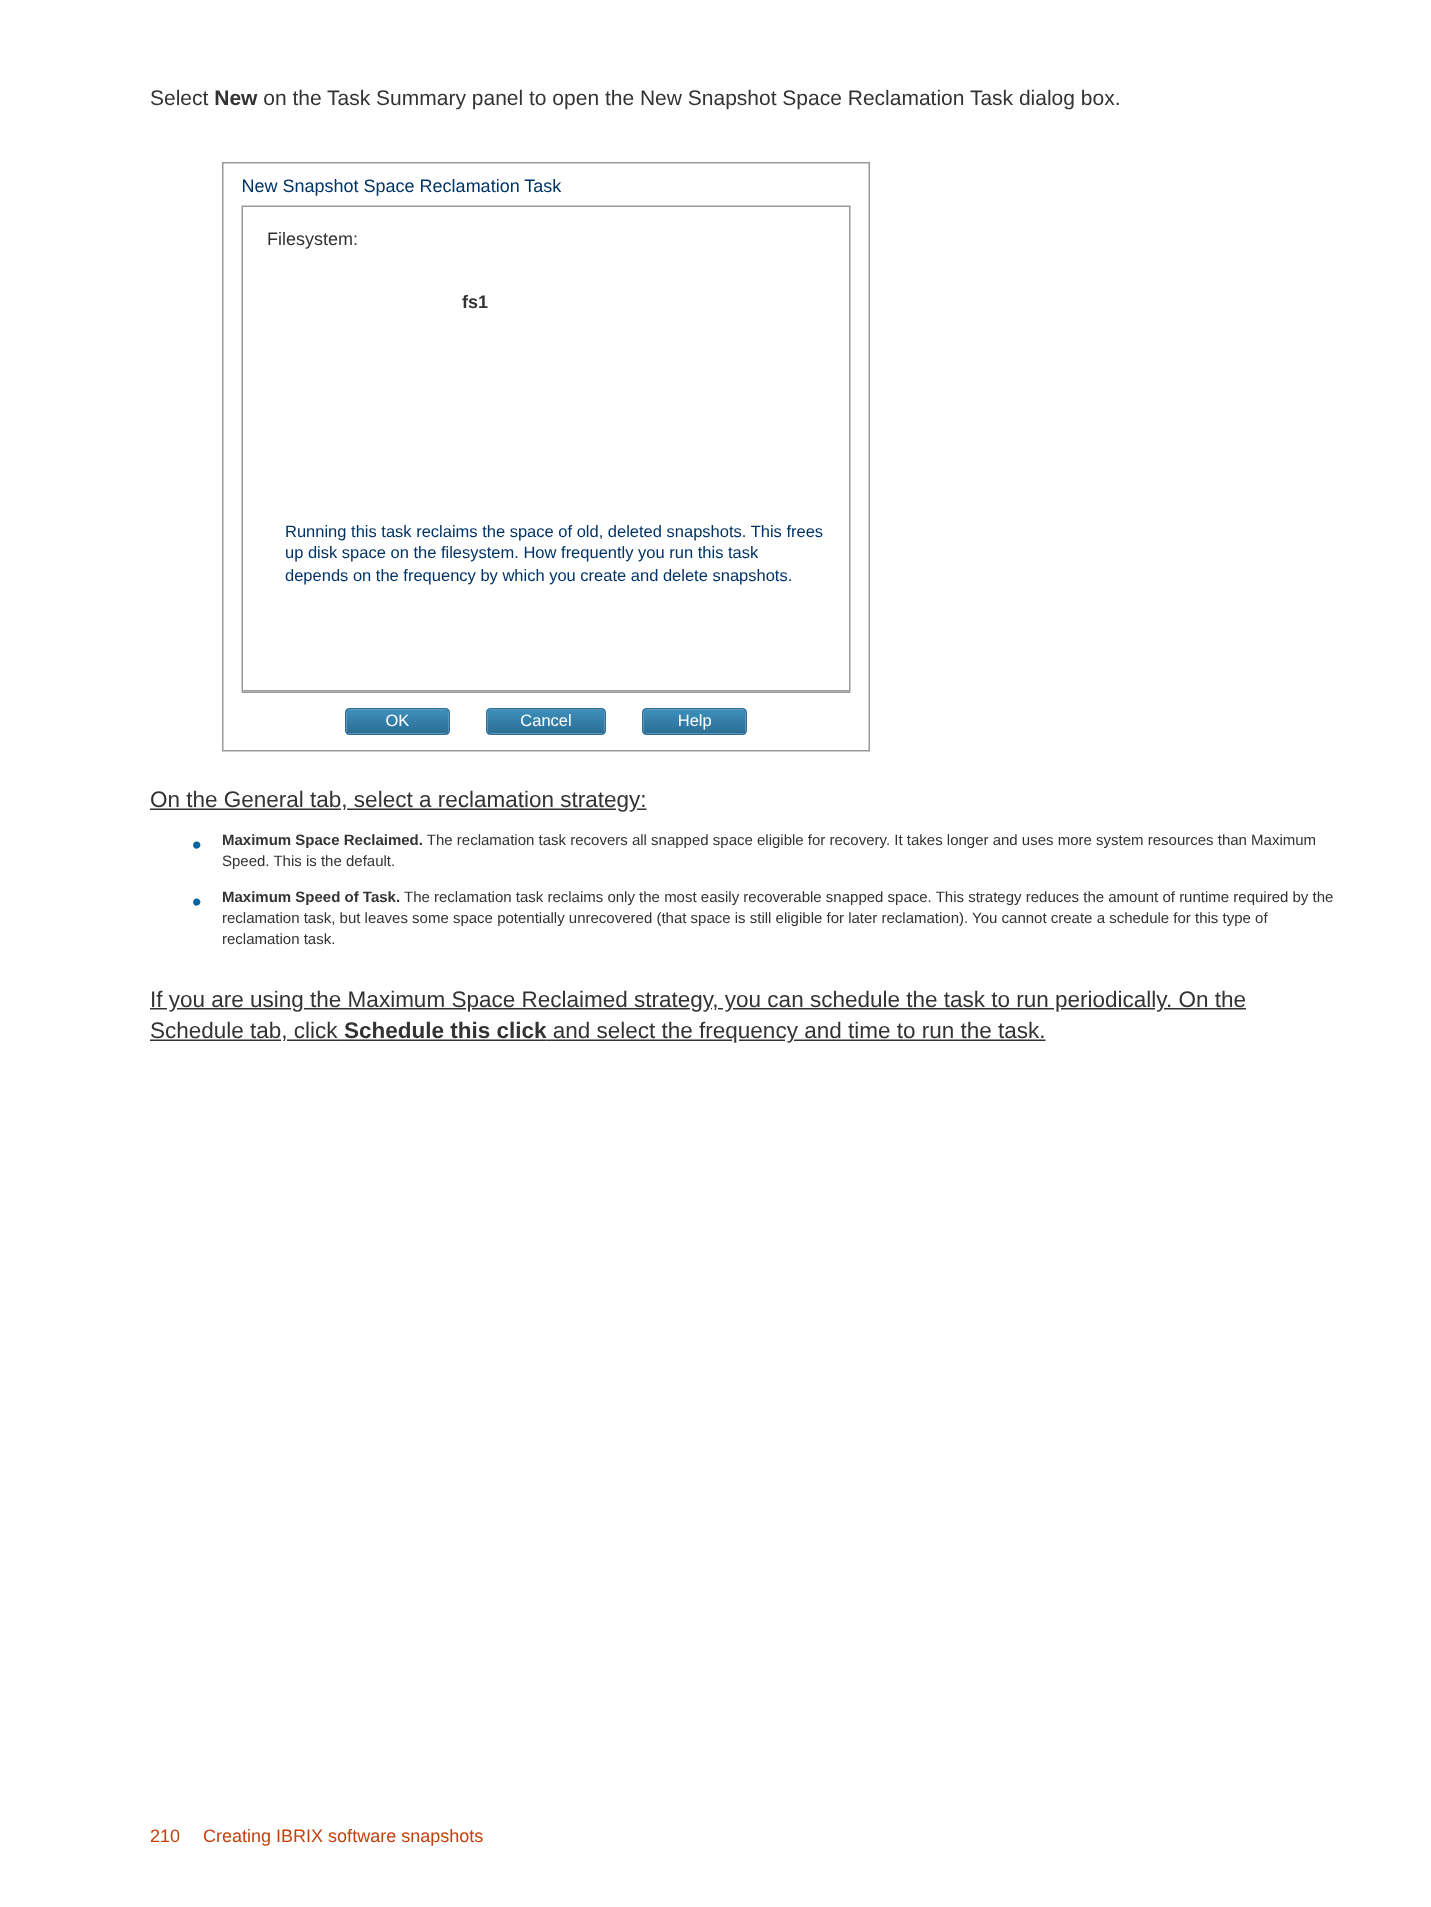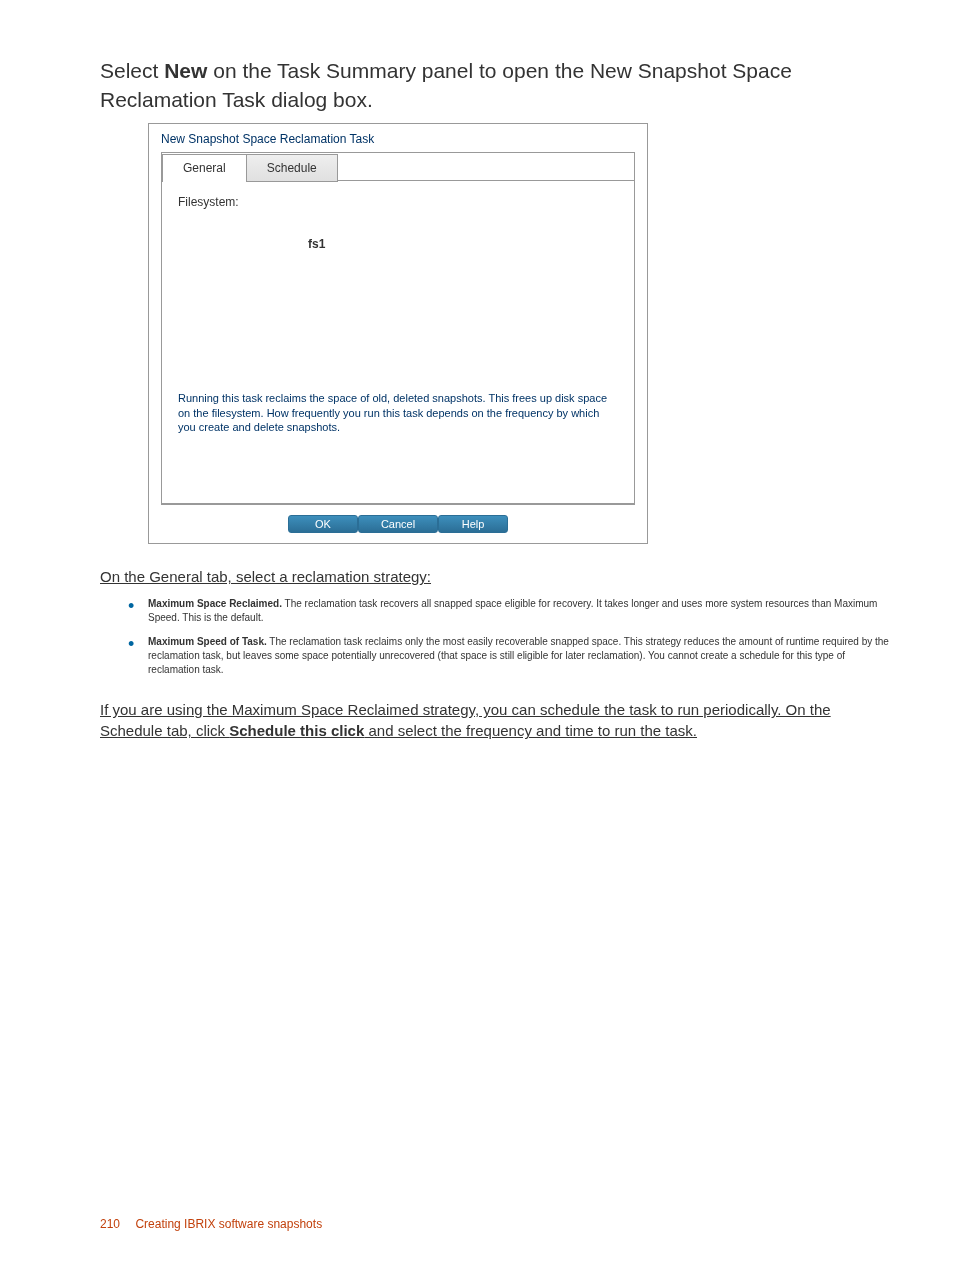--- a/index.html
+++ b/index.html
@@ -6,25 +6,25 @@
   body {
     font-family: Arial, Helvetica, sans-serif;
     font-size: 14px;
     color: #333;
     background: #fff;
     width: 954px;
     height: 1271px;
     position: relative;
     padding: 56px 60px 40px 100px;
   }
-  .intro { font-size: 21px; line-height: 1.4; margin-bottom: 8px; }
+  .intro { font-size: 14px; line-height: 1.4; margin-bottom: 32px; }
   .intro strong { font-weight: bold; }
   .dialog-outer {
     border: 1px solid #999;
-    width: 500px;
+    width: 432px;
     margin-left: 48px;
     background: #fff;
     padding: 8px 0 0 0;
   }
   .dialog-title {
     color: #003366;
     font-size: 12px;
     padding-left: 12px;
     padding-bottom: 6px;
   }
@@ -68,24 +68,26 @@
   .radio-group { margin-left: 130px; }
   .radio-row { display: flex; align-items: center; margin-bottom: 10px; }
   .radio { width: 12px; height: 12px; border: 1px solid #888; border-radius: 50%; margin-right: 8px; display: inline-flex; align-items: center; justify-content: center; background: #f2f2f2; }
   .radio.selected::after { content: ""; width: 5px; height: 5px; background: #3a7abf; border-radius: 50%; }
   .info-text {
     color: #003366;
     font-size: 11px;
     line-height: 1.35;
     margin-top: 140px;
     margin-bottom: 60px;
+    margin-left: 12px;
   }
   .button-bar {
     display: flex;
     justify-content: center;
+    gap: 24px;
     padding: 10px 0 10px 0;
     border-top: 1px solid #999;
     margin: 0 12px;
   }
   .btn {
     background: linear-gradient(#3d8fbc, #2b6e96);
     color: #fff;
     font-size: 11px;
     border: 1px solid #2b6e96;
     border-radius: 3px;
@@ -110,25 +112,20 @@
 </head>
 <body>
 
 <p class="intro">
   <span>Select </span><strong>New</strong><span> on the Task Summary panel to open the New Snapshot Space Reclamation Task dialog box.</span>
 </p>
 
 <div class="dialog-outer">
   <div class="dialog-title">New Snapshot Space Reclamation Task</div>
   <div class="dialog-body">
-    <div class="tabs">
-      <div class="tab active">General</div>
-      <div class="tab inactive">Schedule</div>
-      <div class="tab-filler"></div>
-    </div>
     <div class="tab-content">
       <div class="row">
         <span class="label">Filesystem:</span>
         <span class="value-bold">fs1</span>
       </div>
       <div class="info-text">Running this task reclaims the space of old, deleted snapshots. This frees up disk space on the filesystem. How frequently you run this task depends on the frequency by which you create and delete snapshots.</div>
     </div>
   </div>
   <div class="button-bar">
     <div class="btn">OK</div>

